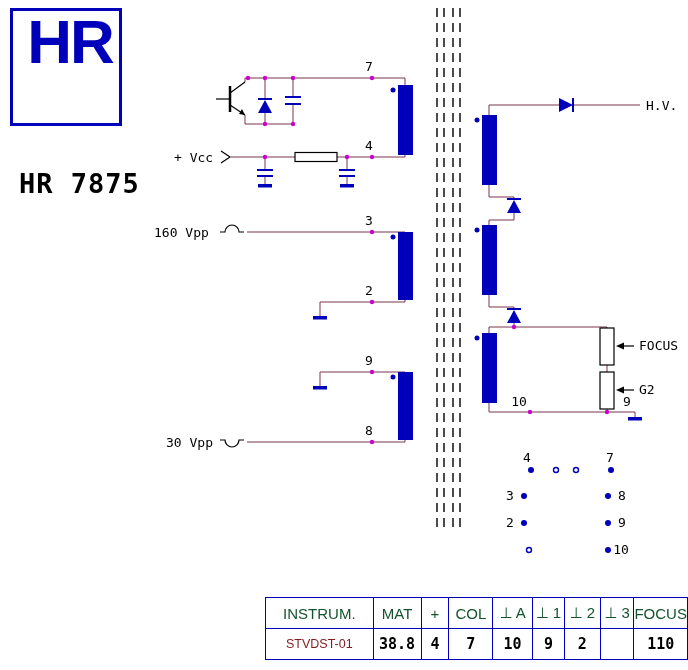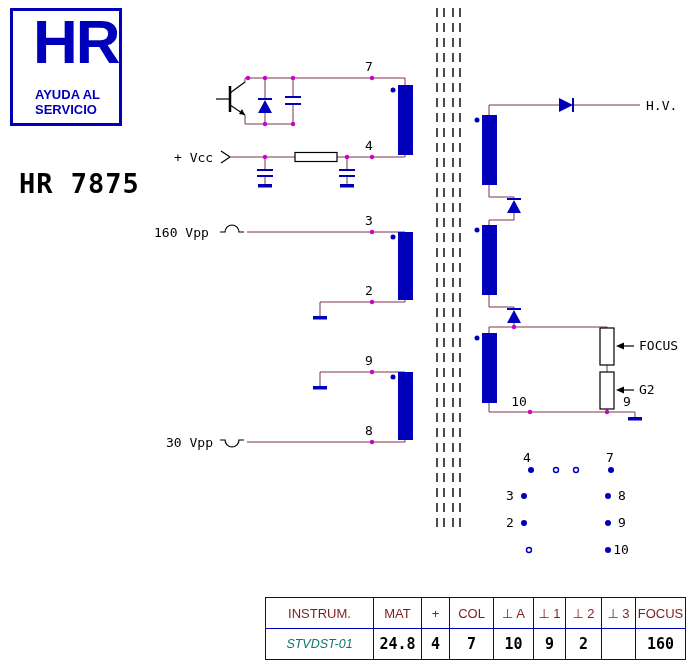--- a/index.html
+++ b/index.html
@@ -5,21 +5,21 @@
   * { margin:0; padding:0; box-sizing:border-box; }
   html,body { background:#fff; }
   body {
     width:688px; height:670px; position:relative; overflow:hidden;
     font-family:"Liberation Sans","DejaVu Sans",sans-serif;
   }
   
   .logo {
     position:absolute; left:10px; top:8px; width:112px; height:118px;
     border:3px solid #0000bb; display:flex; flex-direction:column;
-    justify-content:space-between; padding:2px 4px 5px 20px; background:#fff;
+    justify-content:space-between; padding:2px 4px 5px 12px; background:#fff;
   }
   .logo-hr {
     font-weight:bold; font-size:62px; line-height:0.92; color:#0000bb;
     text-align:center; letter-spacing:-2px;
   }
   .logo-sub { color:#0000bb; font-weight:bold; font-size:13px; line-height:1.15; padding-left:2px; }
   
   .title {
     position:absolute; left:8px; top:168px; color:#000;
     font-family:"DejaVu Sans Mono","Liberation Mono",monospace;
@@ -33,33 +33,29 @@
   .bluefill { fill:#0000bb; }
   .blueline { stroke:#0000bb; stroke-width:2; fill:none; }
   .lbl {
     font-family:"DejaVu Sans Mono","Liberation Mono",monospace;
     font-size:13px; fill:#000;
   }
   
   .table-wrap { position:absolute; left:265px; top:597px; }
   table { border-collapse:collapse; table-layout:fixed; }
   td { border:1px solid #0000bb; text-align:center; vertical-align:middle; height:31px; overflow:hidden; background:#fff; }
-  .th { color:#7f1d1d; font-size:13px; }
+  .th { color:#14532d; font-size:15px; }
   .val { font-family:"DejaVu Sans Mono","Liberation Mono",monospace; font-weight:bold; font-size:15px; color:#000; }
-  .val-blue { color:#0f766e; font-size:12.5px;font-style:italic; }
+  .val-blue { color:#7f1d1d; font-size:12.5px; }
 </style>
 </head>
 <body>
 
 <div class="logo">
   <div class="logo-hr">HR</div>
-  <div class="logo-sub">
-    <div>AYUDA AL</div>
-    <div>SERVICIO</div>
-  </div>
 </div>
 
 <div class="title">HR 7875</div>
 
 <svg class="schematic" width="688" height="592" viewBox="0 0 688 592">
 
   <g>
     <line class="core" x1="437" y1="8" x2="437" y2="528"></line>
     <line class="core" x1="444" y1="8" x2="444" y2="528"></line>
     <line class="core" x1="453" y1="8" x2="453" y2="528"></line>
@@ -269,24 +265,24 @@
       <td class="th">+</td>
       <td class="th">COL</td>
       <td class="th">⊥ A</td>
       <td class="th">⊥ 1</td>
       <td class="th">⊥ 2</td>
       <td class="th">⊥ 3</td>
       <td class="th">FOCUS</td>
     </tr>
     <tr>
       <td class="val-blue">STVDST-01</td>
-      <td class="val">24.8</td>
+      <td class="val">38.8</td>
       <td class="val">4</td>
       <td class="val">7</td>
       <td class="val">10</td>
       <td class="val">9</td>
       <td class="val">2</td>
       <td class="val"></td>
-      <td class="val">160</td>
+      <td class="val">110</td>
     </tr>
   </tbody>
     </table>
 </div>
 
 </body></html>

